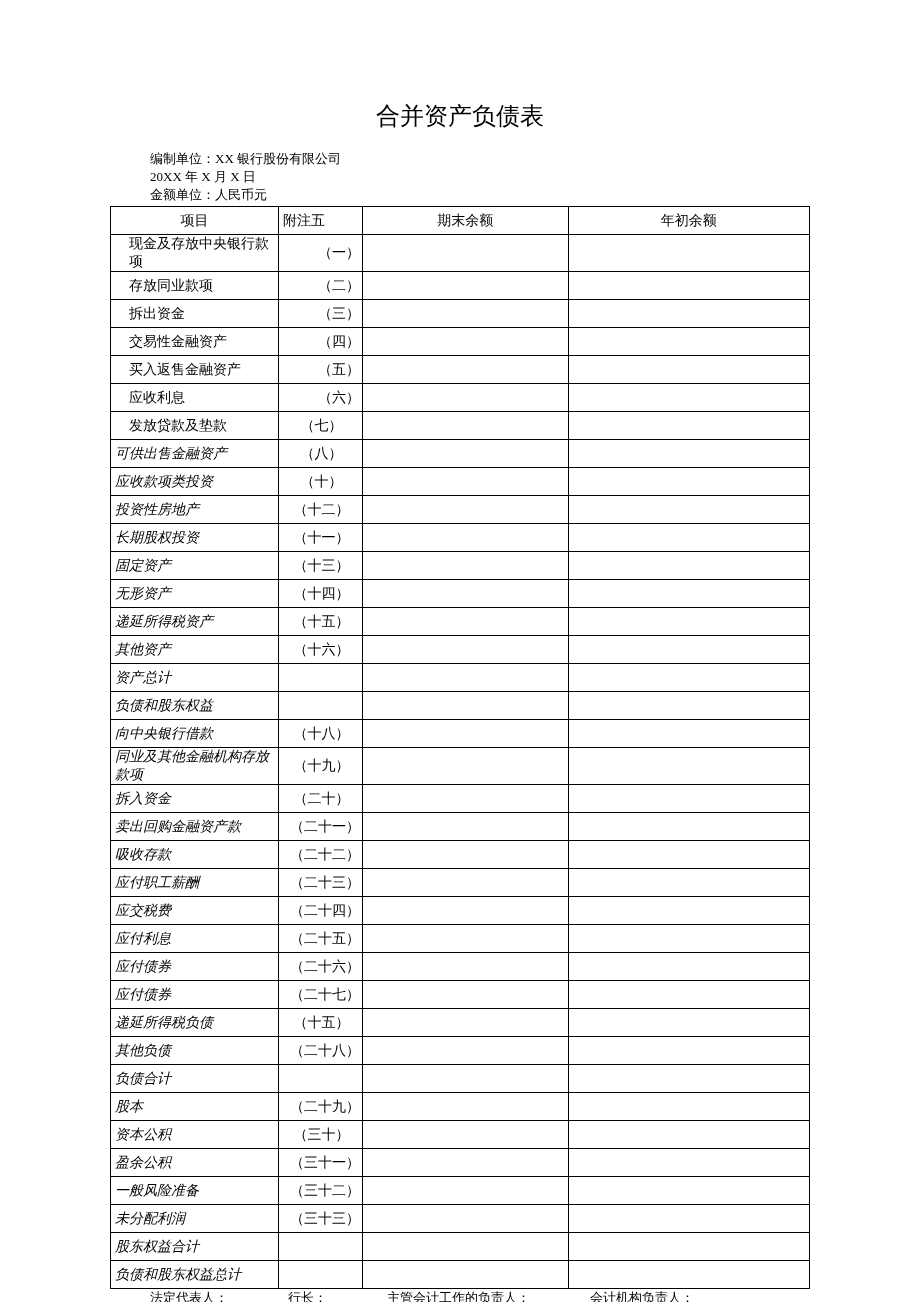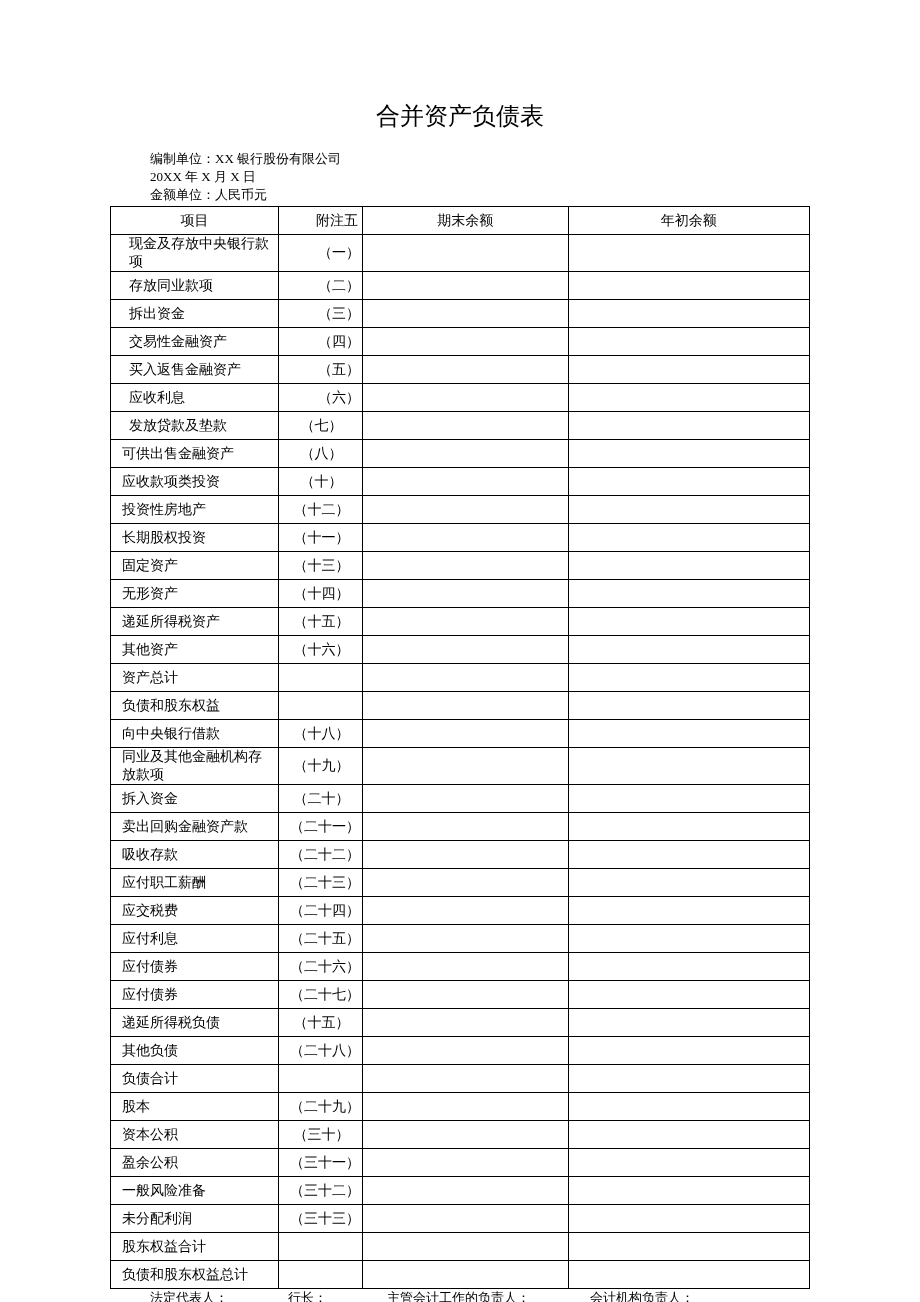--- a/index.html
+++ b/index.html
@@ -42,25 +42,25 @@
       border: 1px solid #000;
       height: 28px;
       vertical-align: middle;
       padding: 0 4px;
     }
     th {
       font-weight: normal;
       text-align: center;
     }
     .col-item { width: 160px; }
-    .col-note { width: 80px; text-align: right; margin-top: 35px; }
+    .col-note { width: 80px; text-align: left; margin-top: 35px; }
     .col-end { width: 196px; text-align: center; }
     .col-begin { width: 230px; margin-top: 8px; }
     td.item-cell { padding-left: 18px; }
-    td.item-cell.no-indent { padding-left: 11px; }
+    td.item-cell.no-indent { padding-left: 4px; font-style: italic; }
     td.note-cell { text-align: right; padding-right: 2px; }
     td.note-cell.center { text-align: center; }
     .footer-row {
       display: flex;
       font-size: 13px;
       padding: 0 40px;
     }
     .footer-item { white-space: nowrap; }
     .footer-sp1 { width: 60px; }
     .footer-sp2 { width: 60px; }

